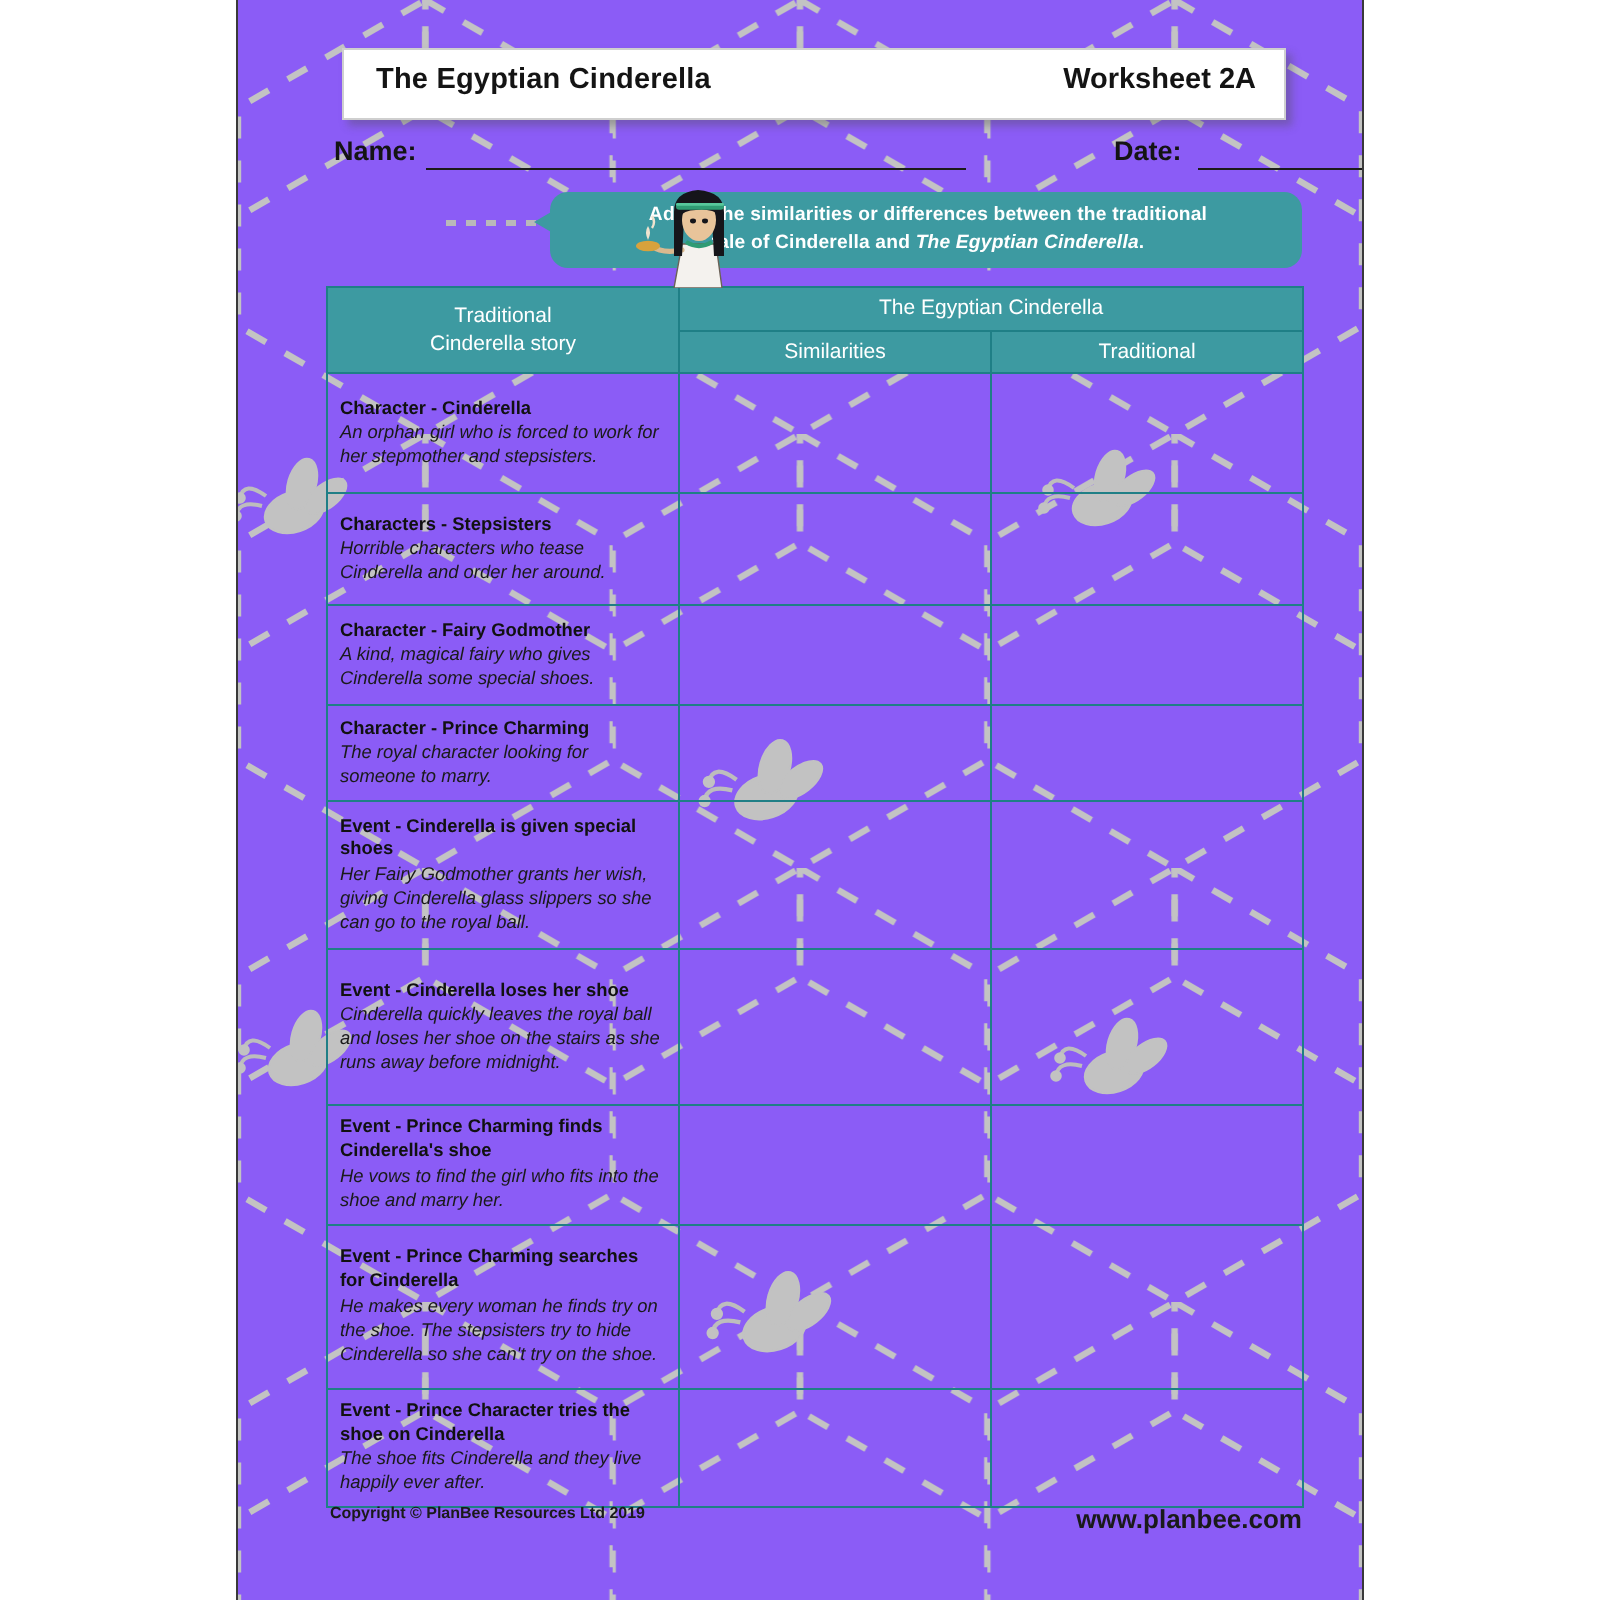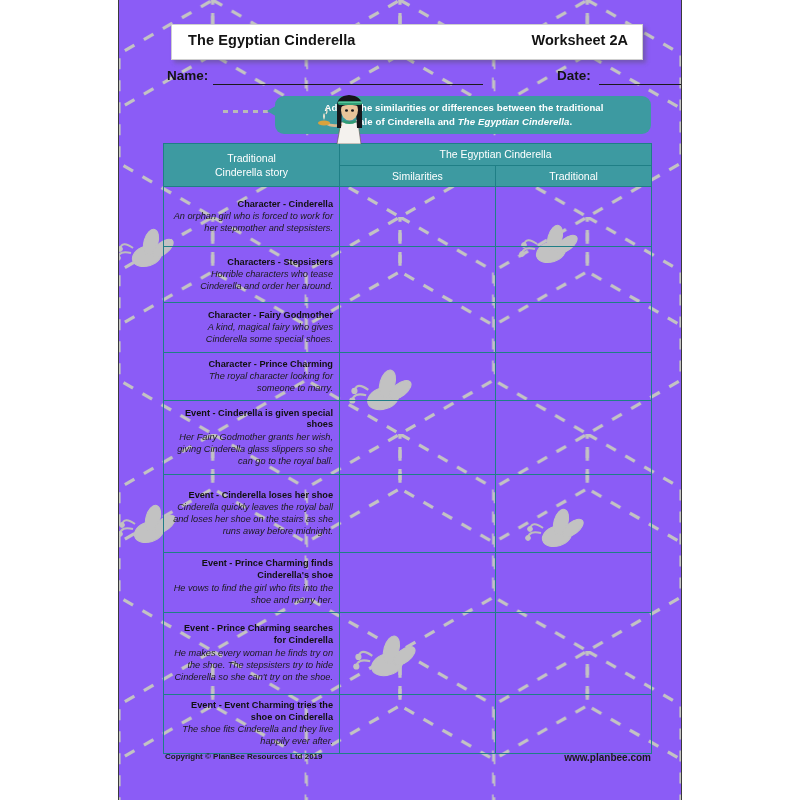--- a/index.html
+++ b/index.html
@@ -114,36 +114,36 @@
     font-size:10.5px;
     line-height:1.4;
     padding:3px 2px !important;
   }
   .col-left{width:176px;}
   .col-sim{width:156px;}
   .col-diff{width:156px;}
 
   .cell-left{
     padding:5px 6px !important;
-    text-align:right;
+    text-align:left;
   }
   .cell-title{
     font-size:9.2px;font-weight:bold;color:#111111;
     line-height:1.28;display:block;
   }
   .cell-body{
     font-size:9.2px;font-style:italic;color:#1a1a1a;
     line-height:1.3;display:block;margin-top:1px;
   }
   .cell-answer{background:transparent;}
 
   
   #footer{position:absolute;left:46px;top:752px;width:486px;z-index:5;}
   #footer .cp{position:absolute;left:0;top:0;font-size:8px;font-weight:bold;color:#1a1a1a;text-align:center;}
-  #footer .url{position:absolute;right:0;top:0;font-size:10px;font-weight:bold;color:#1a1a1a;}
+  #footer .url{position:absolute;right:0;top:0;font-size:13px;font-weight:bold;color:#1a1a1a;}
 </style>
 </head>
 <body>
 
 <div id="sheet">
 
   <svg id="hexpattern" viewBox="0 0 564 800" preserveAspectRatio="none">
     <defs>
       <pattern id="hexes" width="188" height="217" patternUnits="userSpaceOnUse">
         <g fill="none" stroke="#c3c3c3" stroke-width="3.2" stroke-dasharray="11 11">
@@ -365,21 +365,21 @@
         <tr style="height: 82px;">
           <td class="cell-left">
             <span class="cell-title">Event - Prince Charming searches for Cinderella</span>
             <span class="cell-body">He makes every woman he finds try on the shoe. The stepsisters try to hide Cinderella so she can't try on the shoe.</span>
           </td>
           <td class="cell-answer"></td>
           <td class="cell-answer"></td>
         </tr>
         <tr style="height: 56px;">
           <td class="cell-left">
-            <span class="cell-title">Event - Event Charming tries the shoe on Cinderella</span>
+            <span class="cell-title">Event - Prince Character tries the shoe on Cinderella</span>
             <span class="cell-body">The shoe fits Cinderella and they live happily ever after.</span>
           </td>
           <td class="cell-answer"></td>
           <td class="cell-answer"></td>
         </tr>
       </tbody>
   </table>
 
   <div id="footer">
     <span class="cp">Copyright © PlanBee Resources Ltd 2019</span>

